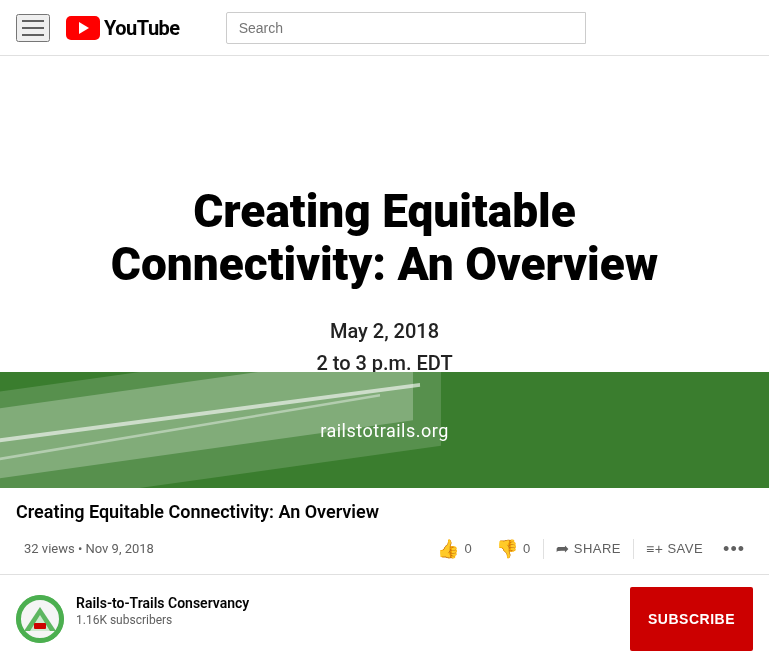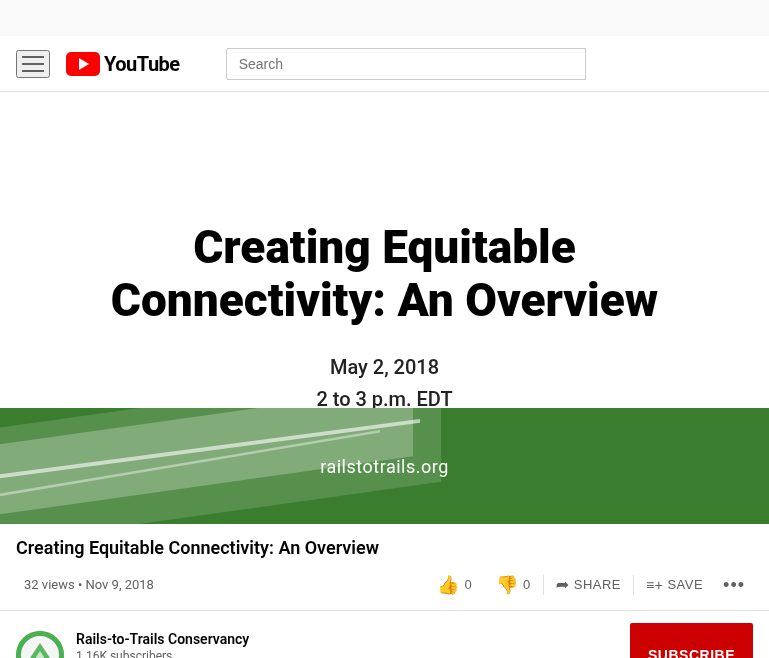--- a/index.html
+++ b/index.html
@@ -13,21 +13,20 @@
 
     
     .header {
       display: flex;
       align-items: center;
       background: #fff;
       height: 56px;
       padding: 0 16px;
       border-bottom: 1px solid #e0e0e0;
       gap: 16px;
-      margin-top: 36px;
     }
     .header-left {
       display: flex;
       align-items: center;
       gap: 16px;
     }
     .hamburger {
       display: flex;
       flex-direction: column;
       gap: 5px;

